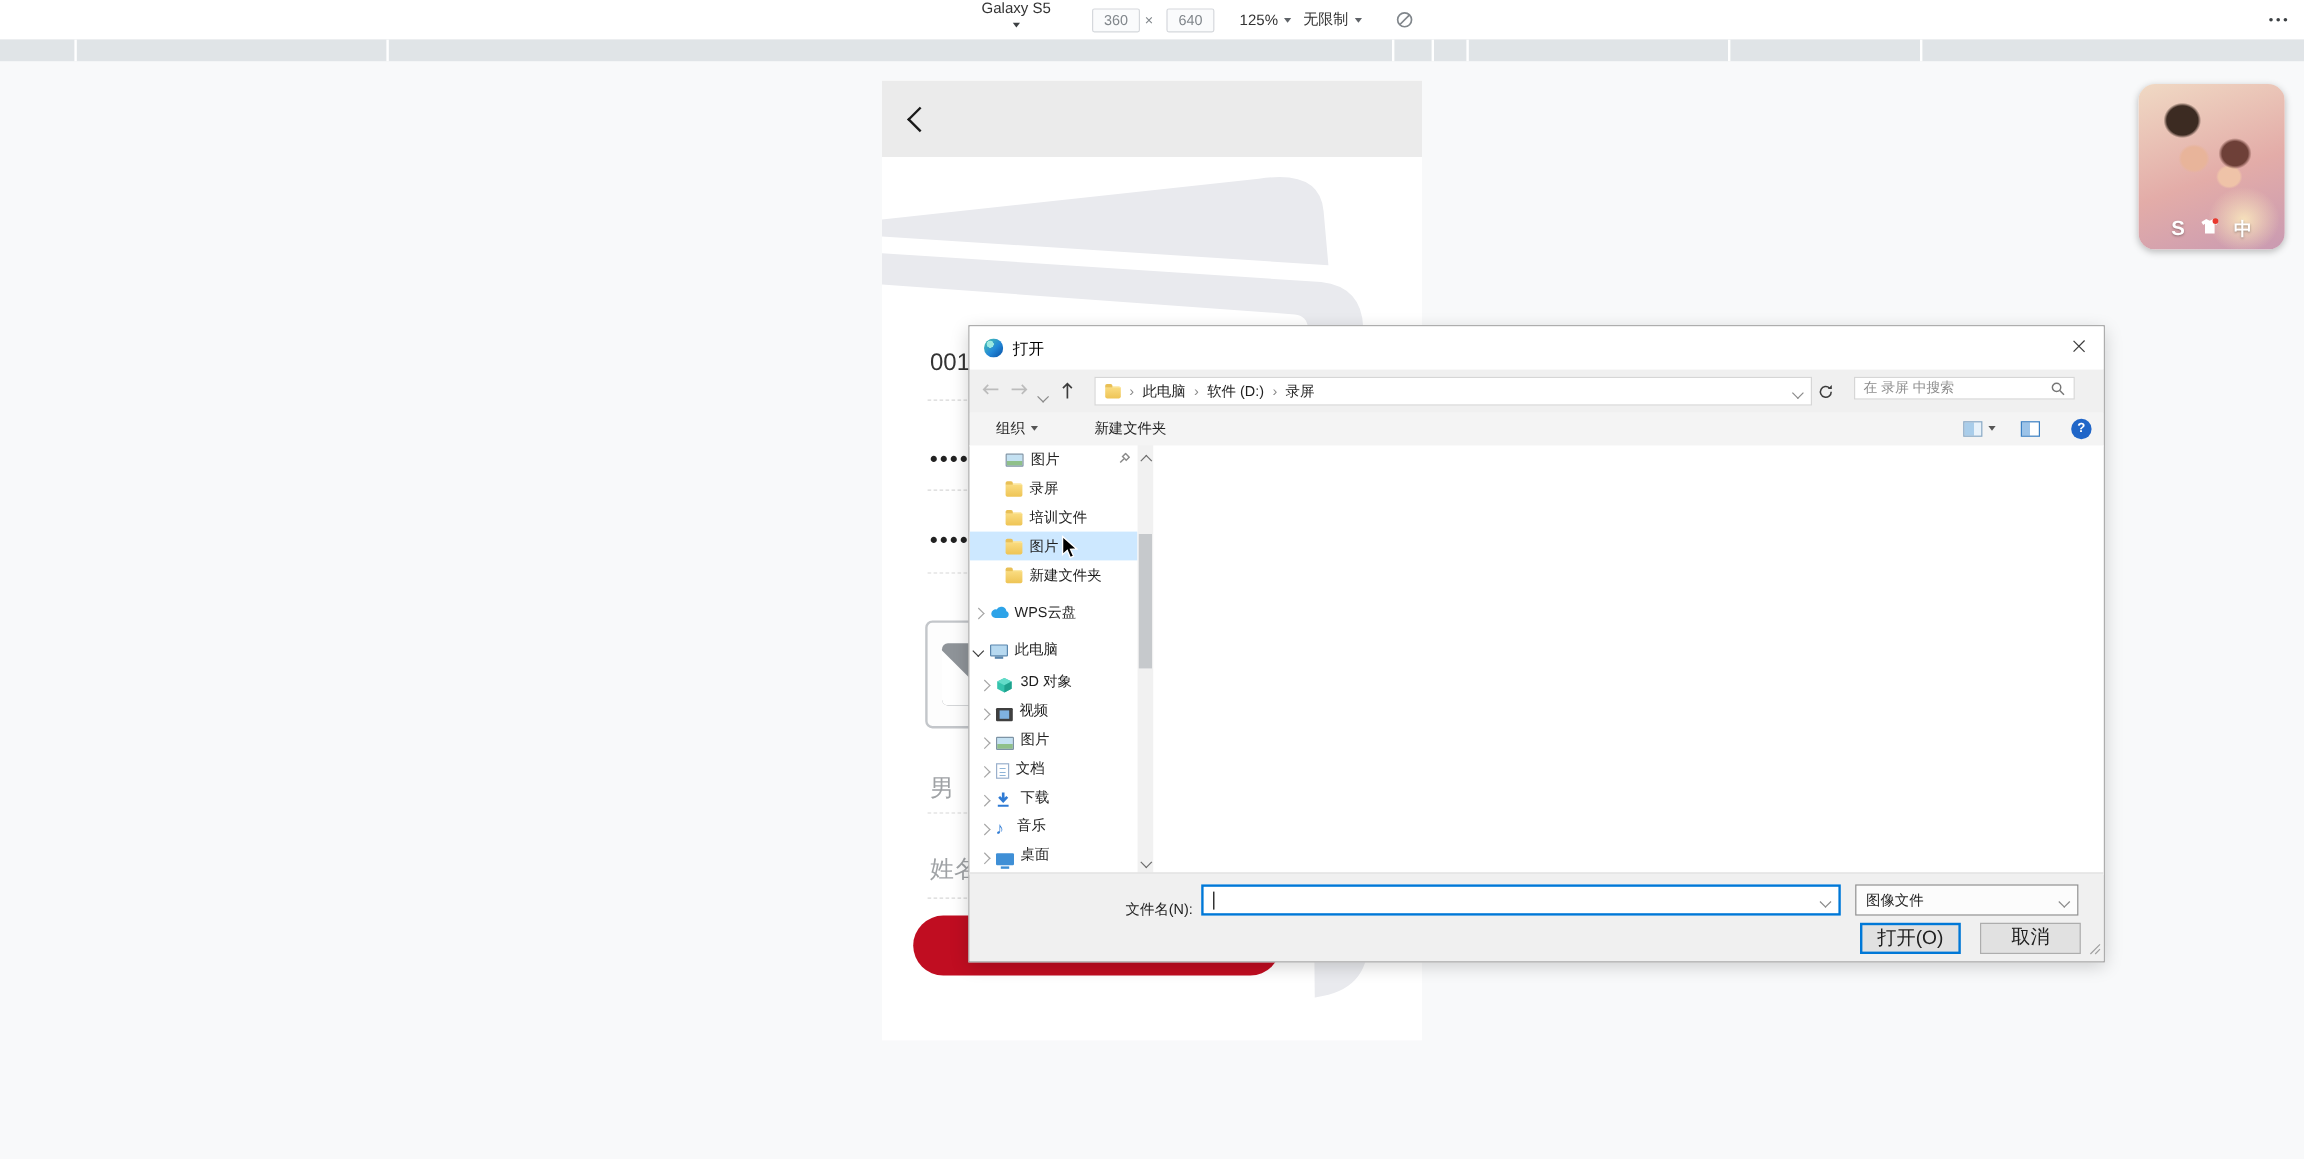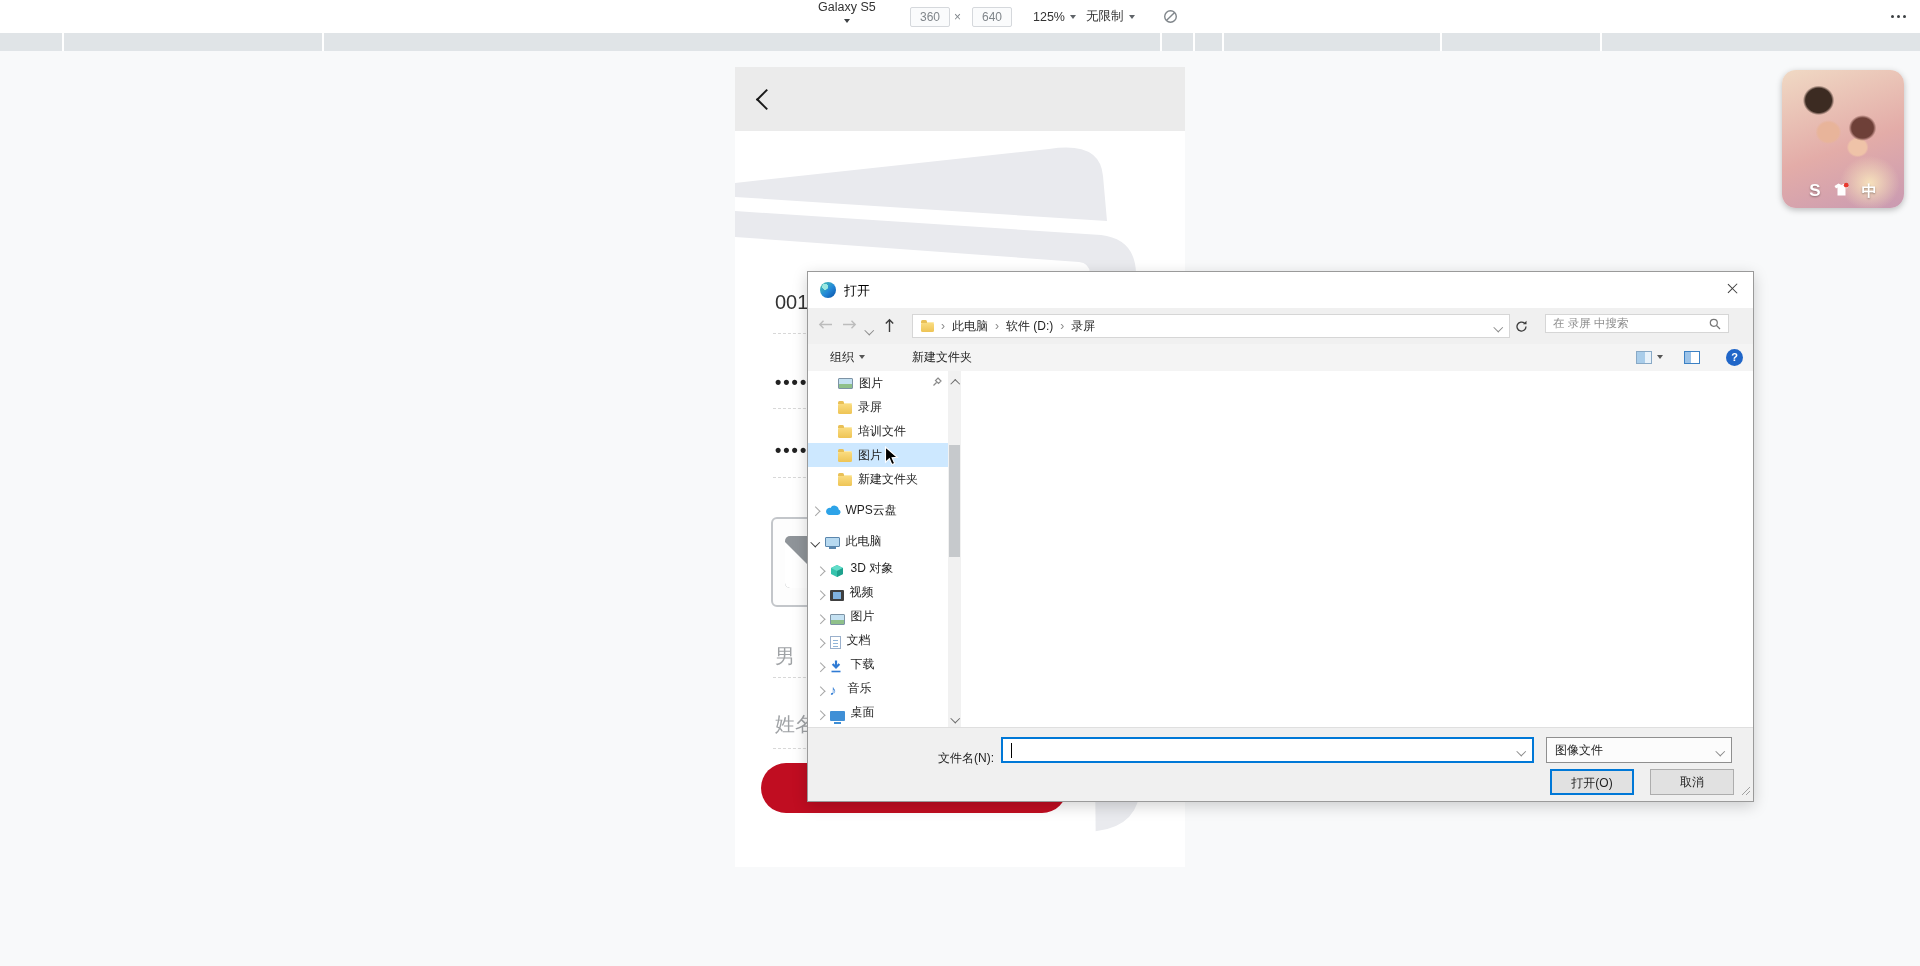--- a/index.html
+++ b/index.html
@@ -102,21 +102,21 @@
   .main{position:absolute;left:153px;top:0;right:0;height:100%;background:#fff;}
   .empty-msg{position:absolute;left:320px;top:12px;color:#4c4c4c;}
 
   .d-bottom{position:absolute;left:0;bottom:0;width:945px;height:74px;background:#f0f0f0;border-top:1px solid #dfdfdf;box-sizing:border-box;}
   .fn-label{position:absolute;left:130px;top:22px;}
   .fn-input{position:absolute;left:193px;top:9px;width:533px;height:26px;background:#fff;border:2px solid #0078d7;box-sizing:border-box;display:flex;align-items:center;padding:0 8px;}
   .caret{width:1px;height:15px;background:#000;}
   .fn-dd{margin-left:auto;}
   .ft-select{position:absolute;left:738px;top:9px;width:186px;height:26px;background:#fcfcfc;border:1px solid #8f8f8f;box-sizing:border-box;display:flex;align-items:center;padding:0 8px;}
   .ft-dd{margin-left:auto;}
-  .btn{position:absolute;top:41px;width:84px;height:26px;background:#e1e1e1;font-size:12px;color:#1f1f1f;text-align:center;line-height:24px;box-sizing:border-box;}
+  .btn{position:absolute;top:41px;width:84px;height:26px;background:#e1e1e1;font-size:16px;color:#1f1f1f;text-align:center;line-height:24px;box-sizing:border-box;}
   .btn-open{left:742px;border:2px solid #0078d7;}
   .btn-cancel{left:842px;border:1px solid #adadad;}
   .grip{position:absolute;right:2px;bottom:2px;}
 
   
   .ime{position:absolute;left:1782px;top:70px;width:122px;height:138px;border-radius:14px;overflow:hidden;
     box-shadow:0 2px 6px rgba(0,0,0,.25);
     background:
       radial-gradient(46px 42px at 72% 82%, rgba(248,228,188,.95), rgba(248,228,188,0) 65%),
       radial-gradient(34px 32px at 30% 22%, #3c2b22 0 38%, rgba(60,43,34,0) 46%),

